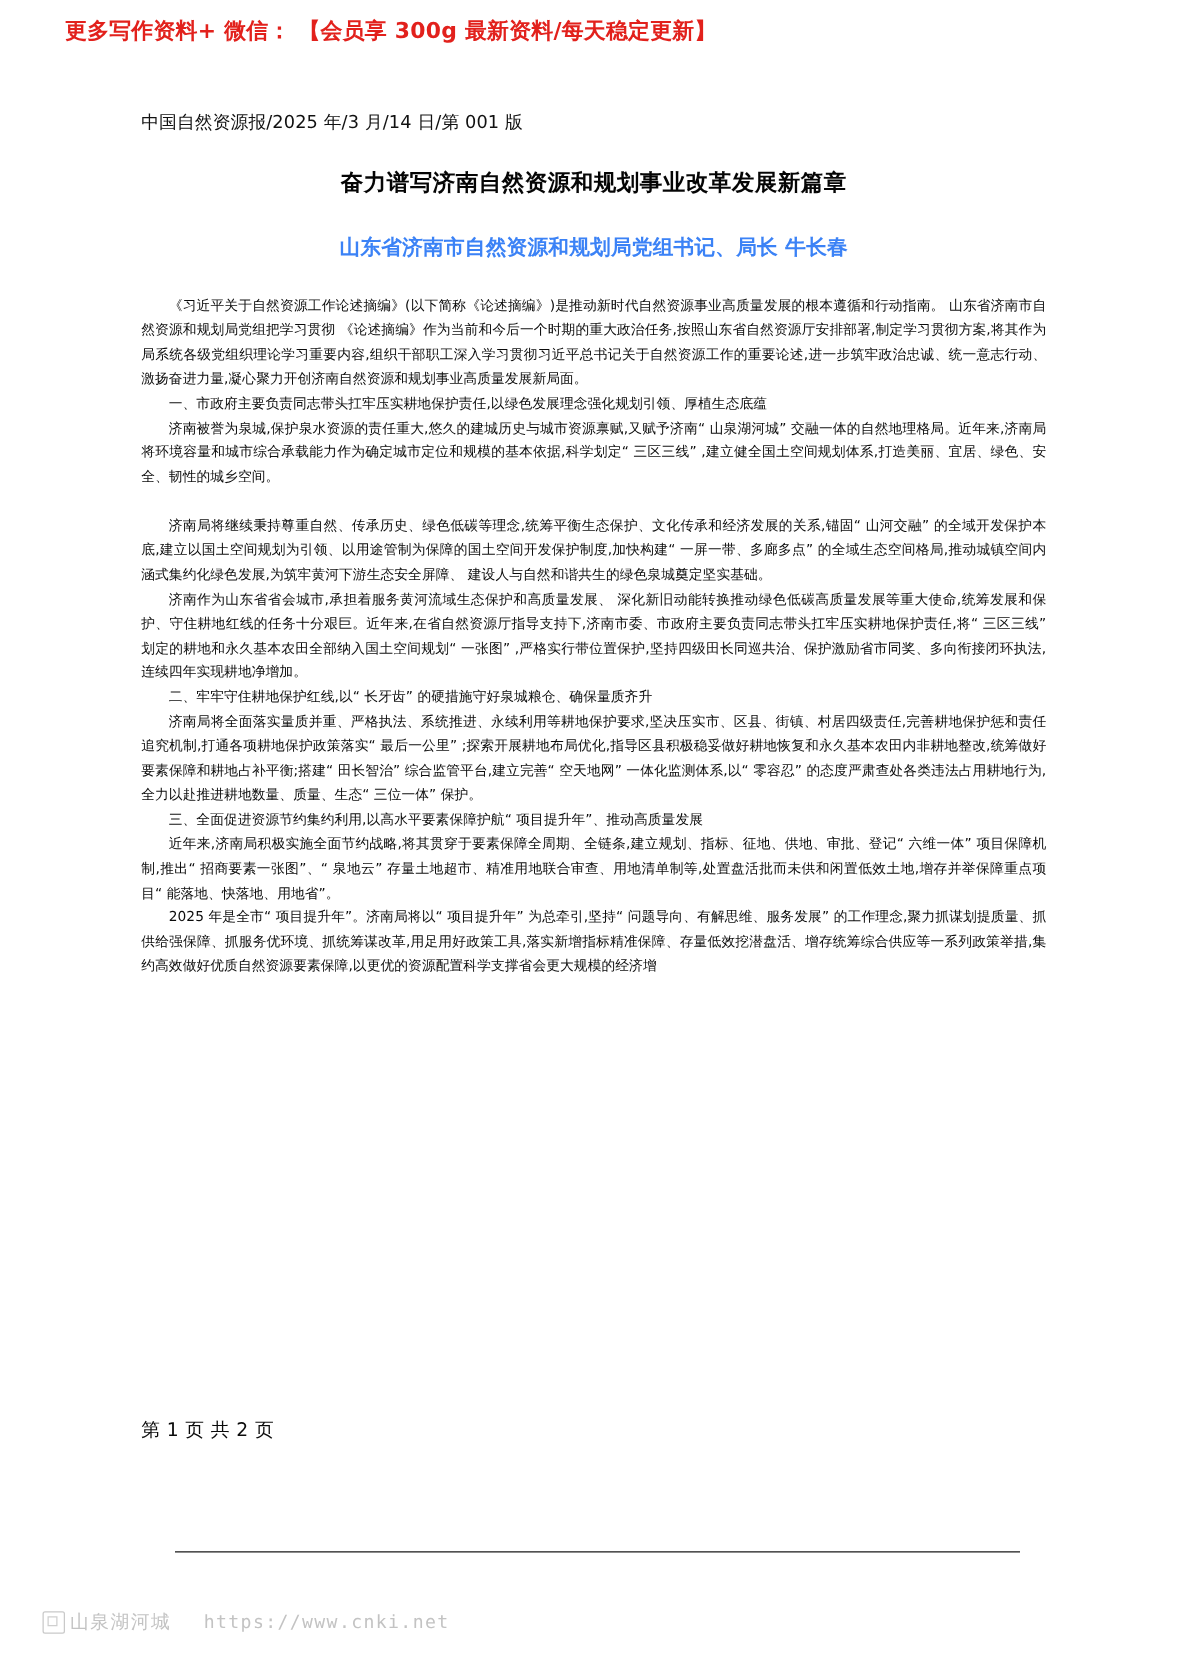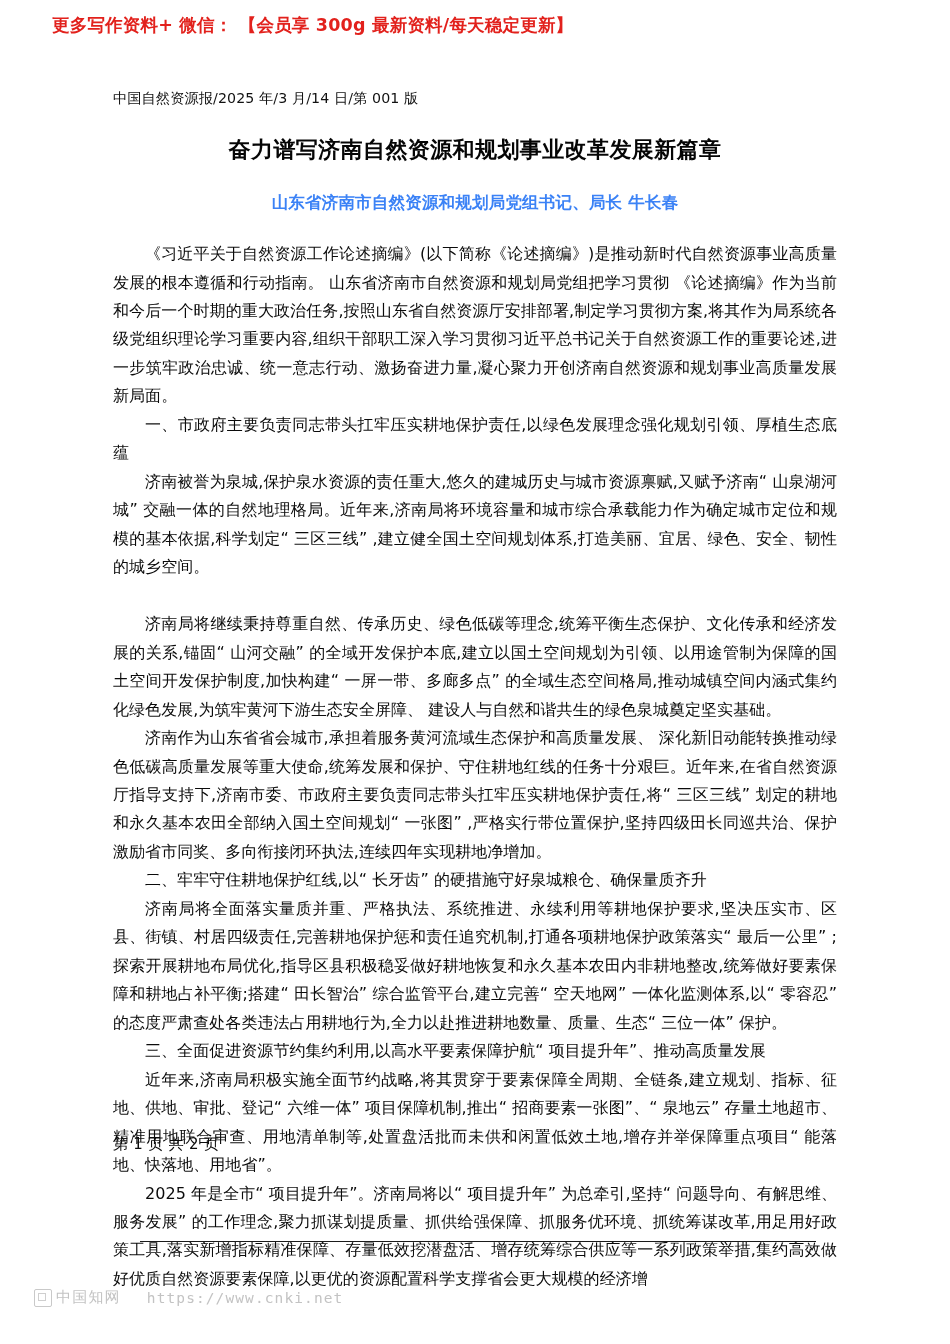--- a/index.html
+++ b/index.html
@@ -44,40 +44,40 @@
   .source-line {
     font-size: 14.2px;
     color: #111;
     line-height: 1.5;
     margin: 0 0 26px 0;
     letter-spacing: 0.1px;
   }
 
   .doc-title {
     text-align: center;
-    font-size: 22px;
+    font-size: 18px;
     font-weight: bold;
     color: #050505;
     margin: 0 0 26px 0;
     letter-spacing: 0.4px;
     line-height: 1.35;
   }
 
   .doc-byline {
     text-align: center;
     font-size: 16.5px;
     font-weight: bold;
     color: #3b82f6;
     margin: 0 0 26px 0;
     letter-spacing: 0.2px;
     line-height: 1.4;
   }
 
   .body-text {
-    font-size: 16px;
+    font-size: 11px;
     color: #0b0b0b;
     line-height: 1.78;
     text-align: justify;
     text-justify: inter-ideograph;
     margin: 0;
     letter-spacing: 0.05px;
   }
   .body-text p {
     margin: 0;
     text-indent: 2em;
@@ -184,18 +184,18 @@
 
   </div>
 
   <div class="page-footer">第 1 页 共 2 页</div>
 
   <div class="bottom-rule"></div>
 
   <div class="watermark">
     <div class="watermark-logo">
       <span class="watermark-mark"></span>
-      <span class="watermark-name">中国知网</span>
+      <span class="watermark-name">山泉湖河城</span>
     </div>
     <div class="watermark-url">https://www.cnki.net</div>
   </div>
 
 </div>
 
 </body></html>

